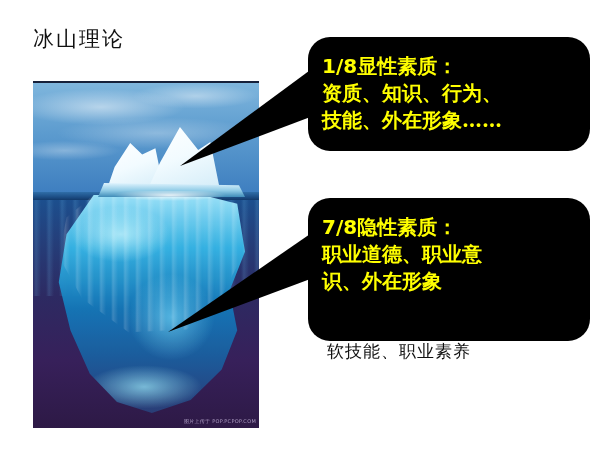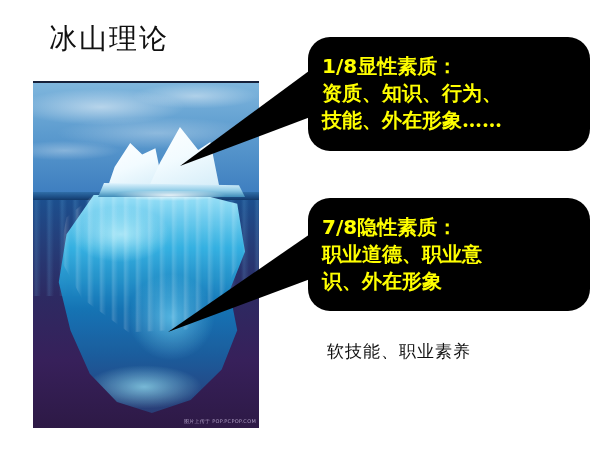--- a/index.html
+++ b/index.html
@@ -14,24 +14,24 @@
     position: relative;
     width: 606px;
     height: 455px;
     background: #ffffff;
     overflow: hidden;
   }
 
   
   #slide-title {
     position: absolute;
-    left: 49px;
+    left: 33px;
     top: 22px;
     font-family: "DejaVu Serif", "Liberation Serif", serif;
-    font-size: 28px;
+    font-size: 21px;
     line-height: 34px;
     color: #111111;
     letter-spacing: 2px;
     white-space: nowrap;
   }
 
   
   #iceberg-photo {
     position: absolute;
     left: 33px;
@@ -163,21 +163,21 @@
   .callout .line { white-space: nowrap; }
   .callout .lead {
     font-family: "DejaVu Sans", "Liberation Sans", sans-serif;
     font-weight: bold;
   }
   .callout .lead .zh {
     font-family: "DejaVu Serif", "Liberation Serif", serif;
   }
 
   #callout-explicit { left: 308px; top: 37px; width: 282px; height: 114px; }
-  #callout-implicit { left: 308px; top: 198px; width: 282px; height: 113px; }
+  #callout-implicit { left: 308px; top: 198px; width: 282px; height: 143px; }
 
   
   #tails {
     position: absolute;
     left: 0; top: 0;
     width: 606px; height: 455px;
     z-index: 2;
     pointer-events: none;
   }
 

